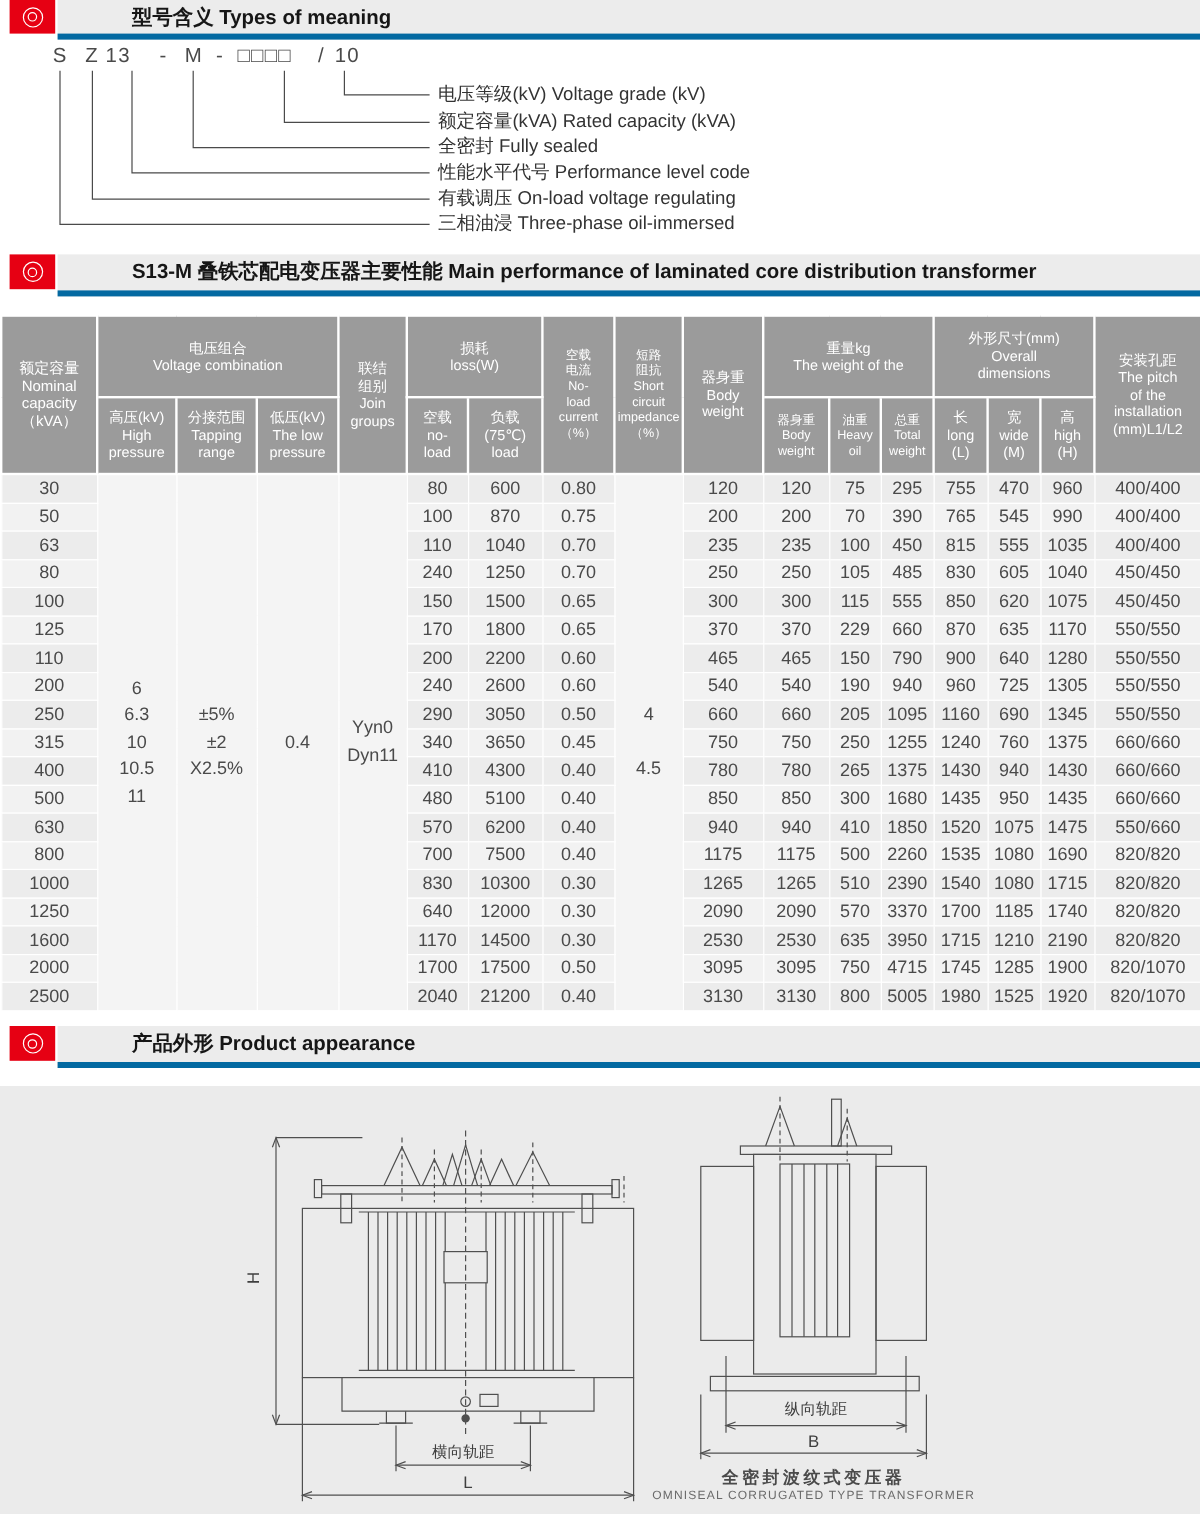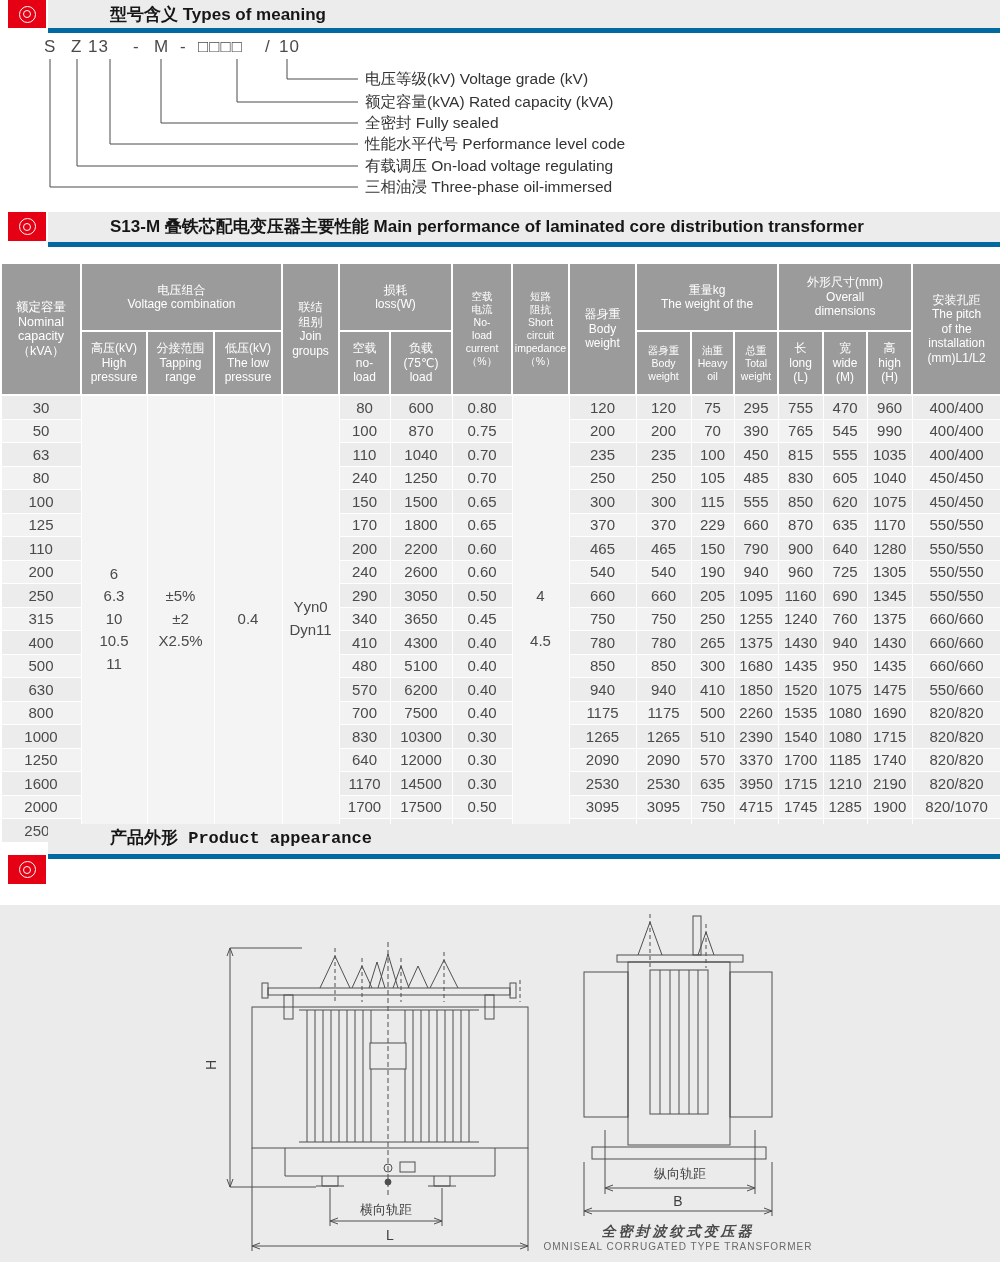--- a/index.html
+++ b/index.html
@@ -482,21 +482,21 @@
           <td>5005</td>
           <td>1980</td>
           <td>1525</td>
           <td>1920</td>
           <td>820/1070</td>
         </tr>
       </tbody>
 </table>
 </div>
 
-<div class="band" style="top:824px;font-family:Liberation Mono, monospace;">
+<div class="band" style="top:855px;">
   <span class="band-title">产品外形 Product appearance</span>
 </div>
 <div class="redsq" style="top:855px;">
   <span class="emblem"></span>
 </div>
 
 <div id="appearance-panel" class="abs">
 
   <svg style="left:180px;top:5px;" width="400" height="352" viewBox="0 0 400 352">
     <g stroke="#4f4f4f" stroke-width="1" fill="none">
@@ -580,15 +580,15 @@
       <path d="M24 301H212"></path>
       <path d="M32 298l-8 3l8 3M204 298l8 3l-8 3"></path>
     </g>
   </svg>
 
   <div class="dwg-label" style="left:206px;top:152px;transform:rotate(-90deg);font-size:14px;">H</div>
   <div class="dwg-label" style="left:330px;top:296px;width:112px;">横向轨距</div>
   <div class="dwg-label" style="left:350px;top:322px;width:80px;font-size:14px;">L</div>
   <div class="dwg-label" style="left:620px;top:260px;width:120px;">纵向轨距</div>
   <div class="dwg-label" style="left:638px;top:288px;width:80px;font-size:14px;">B</div>
-  <div class="dwg-label caption-cn" style="left:548px;top:318px;width:260px;font-style:italic;">全密封波纹式变压器</div>
+  <div class="dwg-label caption-cn" style="left:548px;top:318px;width:260px;">全密封波纹式变压器</div>
   <div class="dwg-label caption-en" style="left:528px;top:336px;width:300px;">OMNISEAL CORRUGATED TYPE TRANSFORMER</div>
 </div>
 
 </body></html>

